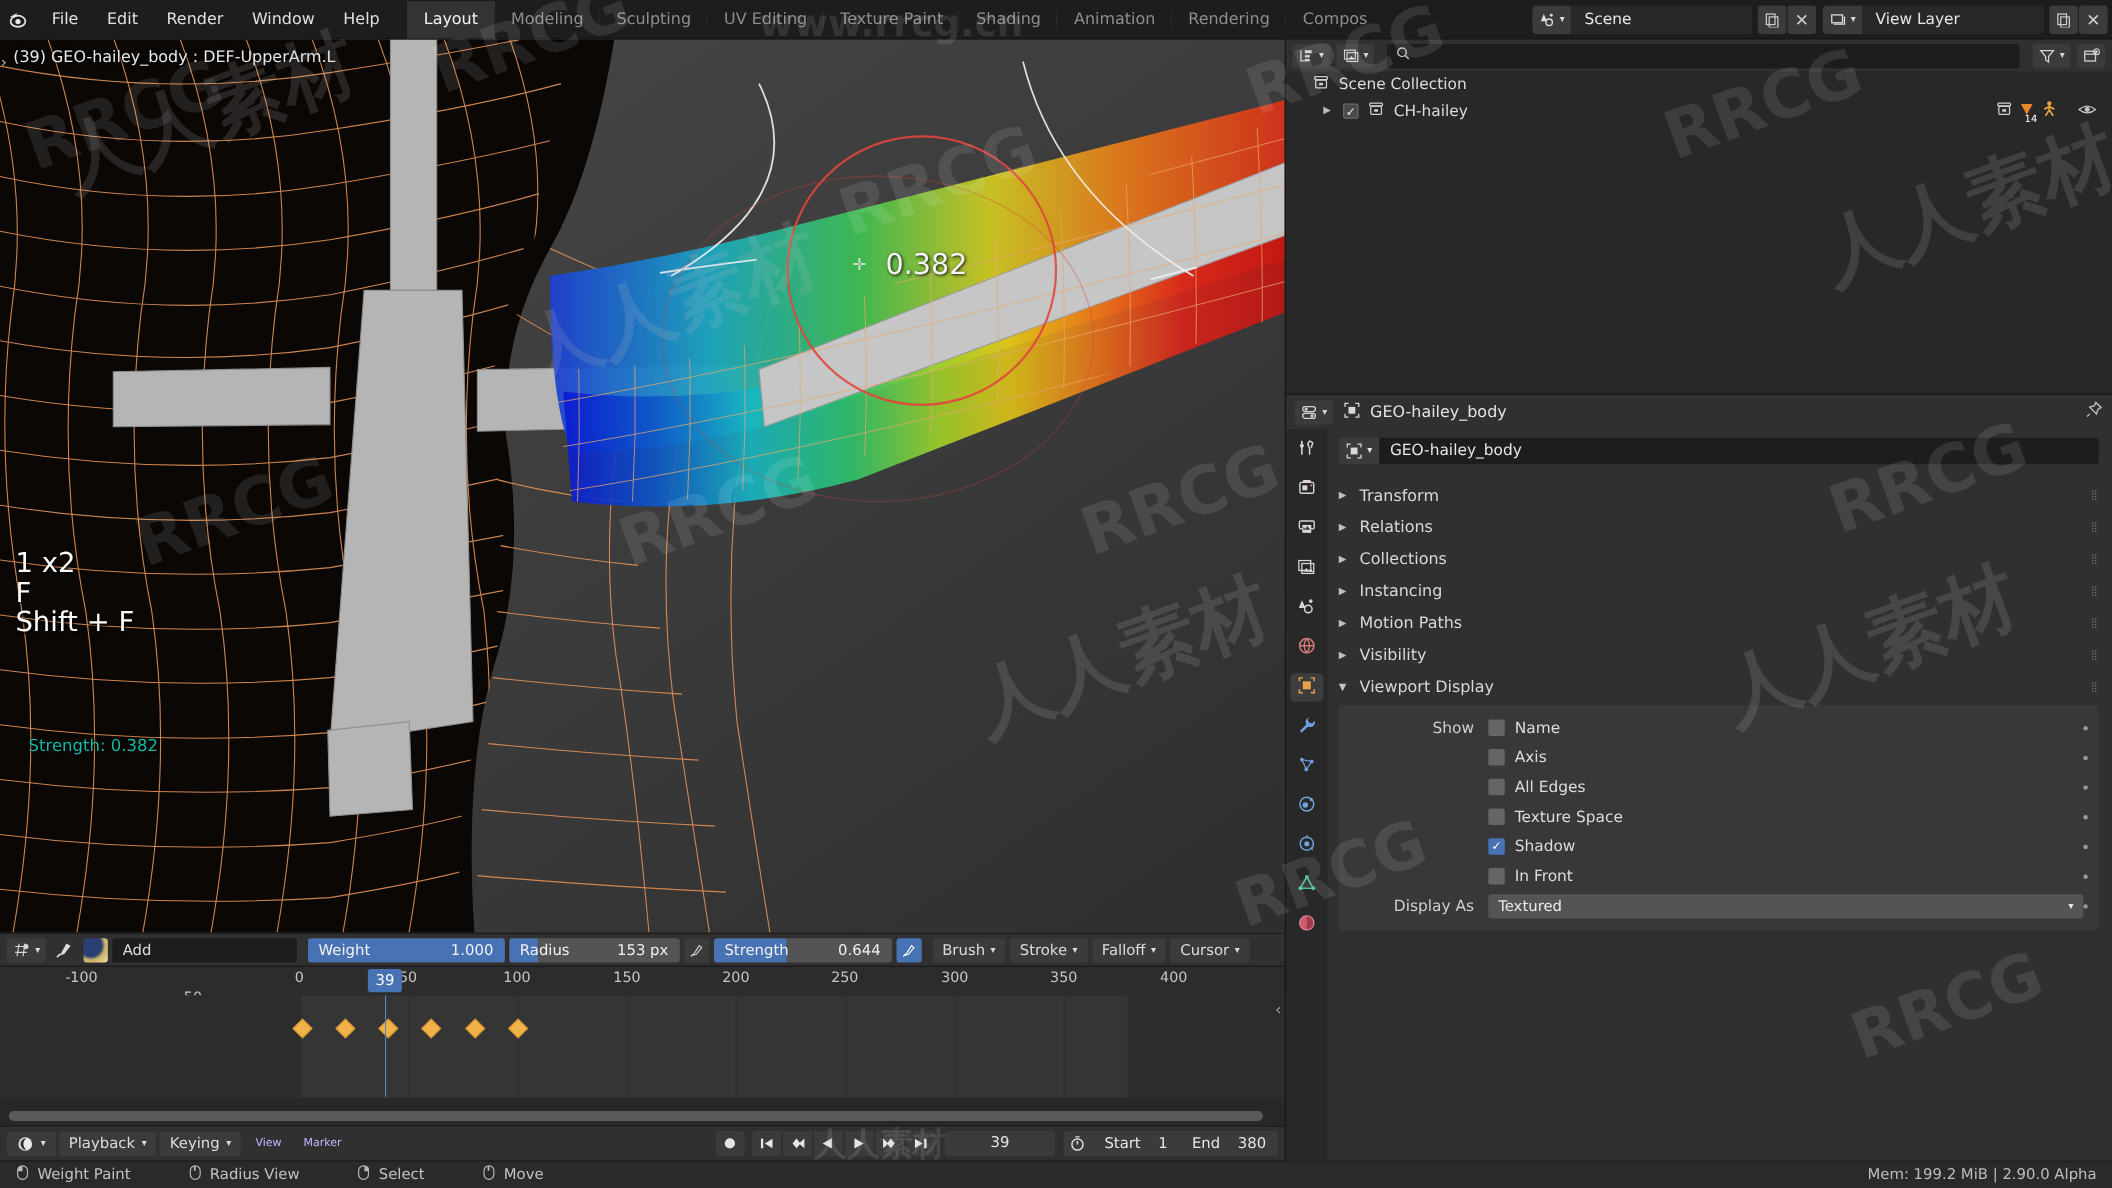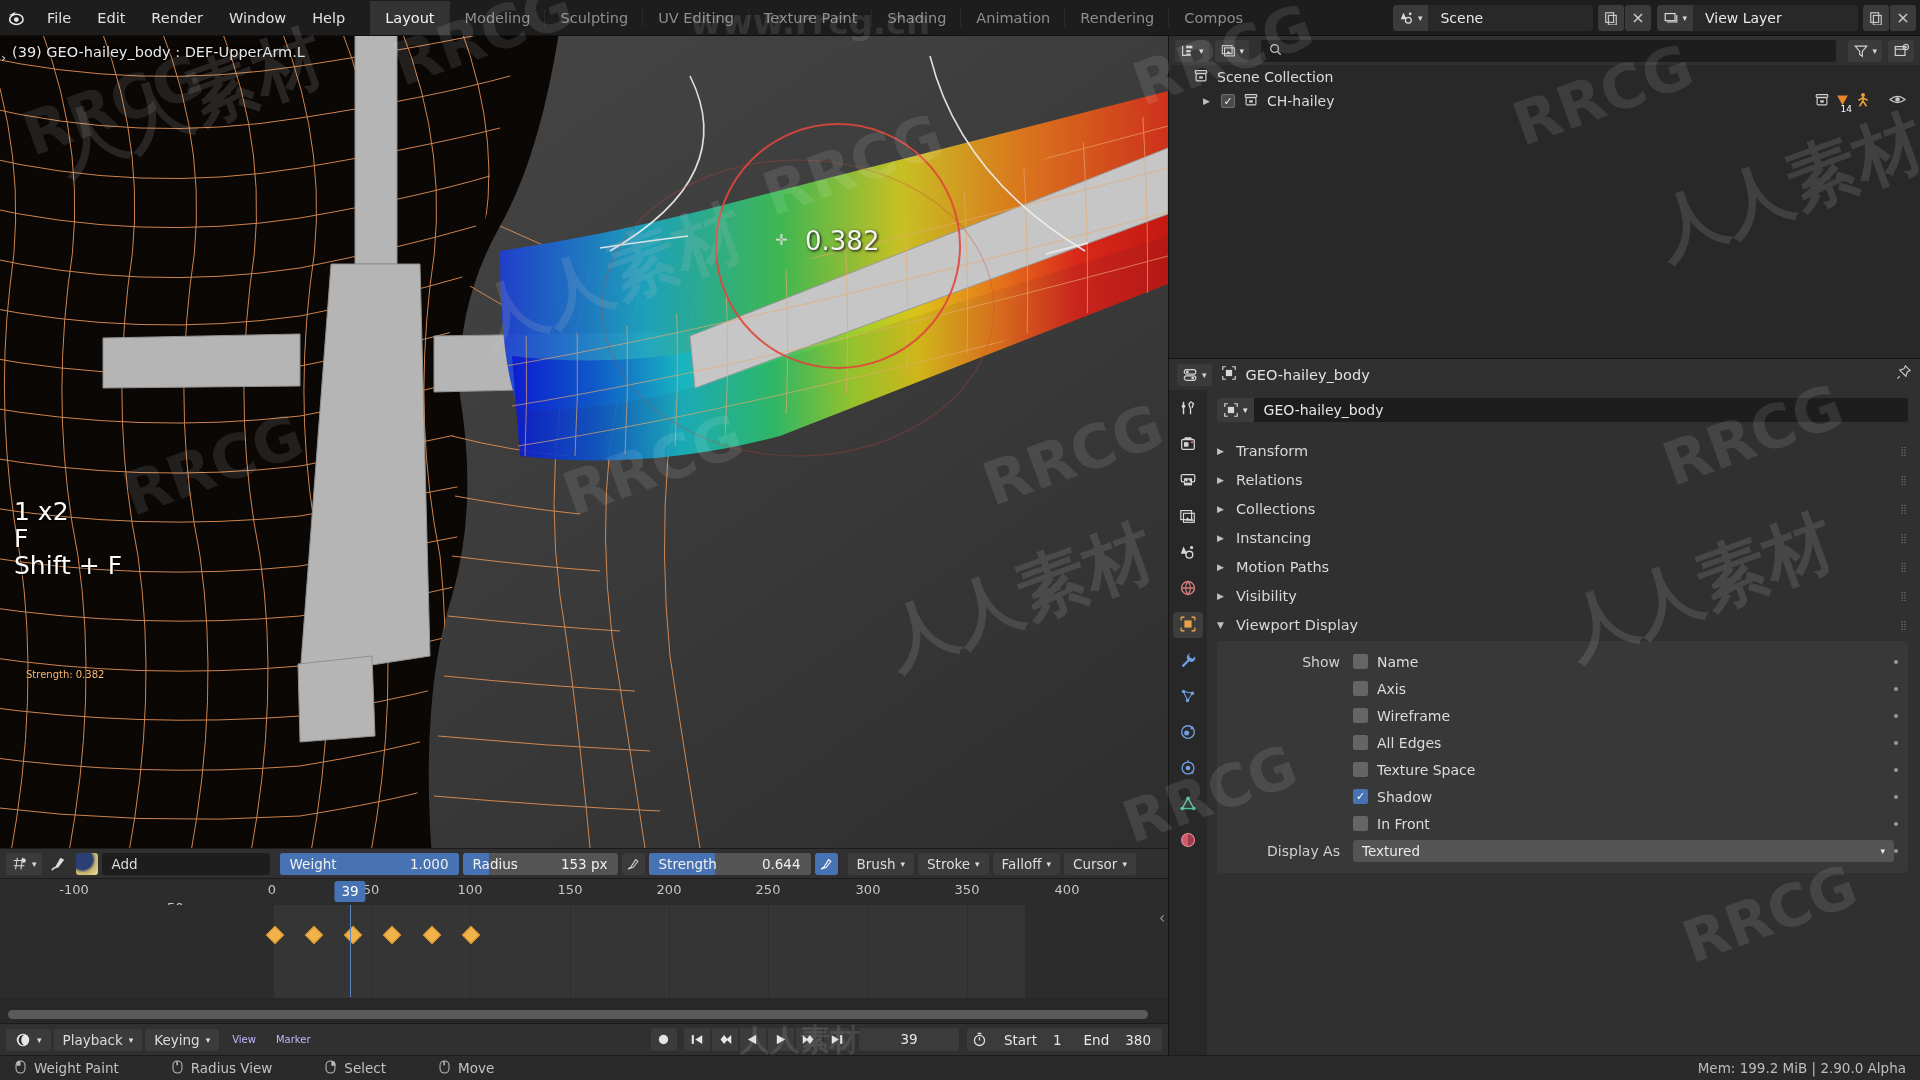--- a/index.html
+++ b/index.html
@@ -67,21 +67,21 @@
     position:absolute;left:1px;top:14px;color:#cfcfcf;font-size:13px;z-index:40;
   }
   .vp-keymap {
     position:absolute; left:14px; top:463px; z-index:40;
     font-size:25px; line-height:25px; color:#fdfdfd;
     text-shadow: 1px 1px 2px #000;
   }
   .vp-keymap div { margin-bottom:2px; }
   .vp-strength-lbl{
     position:absolute; left:26px; top:633px; z-index:40;
-    font-size:10px; color:#fdba74; text-shadow:0 0 3px #000;
+    font-size:15px; color:#14b8a6; text-shadow:0 0 3px #000;
   }
   .brush-value {
     position:absolute; left:805px; top:190px; z-index:42;
     font-size:26px; color:#f3f3f3; text-shadow:1px 1px 3px #000;
   }
   .brush-cross {
     position:absolute; left:775px; top:195px; z-index:42; color:#d8d8d8; font-size:15px;
   }
 
   
@@ -953,26 +953,20 @@
             </div>
             <div class="vd-row">
               <span class="vd-lbl"></span>
               <span class="cb"></span>
               <span>Axis</span>
               <span class="vd-dot"></span>
             </div>
             <div class="vd-row">
               <span class="vd-lbl"></span>
               <span class="cb"></span>
-              <span>Wireframe</span>
-              <span class="vd-dot"></span>
-            </div>
-            <div class="vd-row">
-              <span class="vd-lbl"></span>
-              <span class="cb"></span>
               <span>All Edges</span>
               <span class="vd-dot"></span>
             </div>
             <div class="vd-row">
               <span class="vd-lbl"></span>
               <span class="cb"></span>
               <span>Texture Space</span>
               <span class="vd-dot"></span>
             </div>
             <div class="vd-row">

